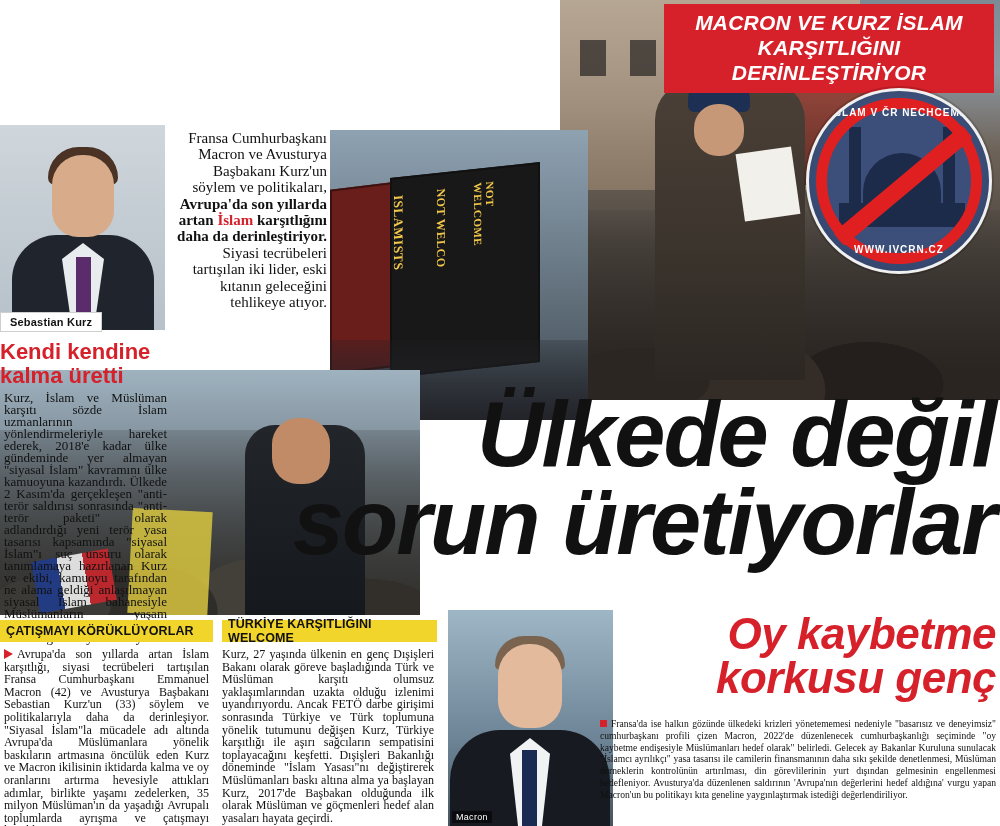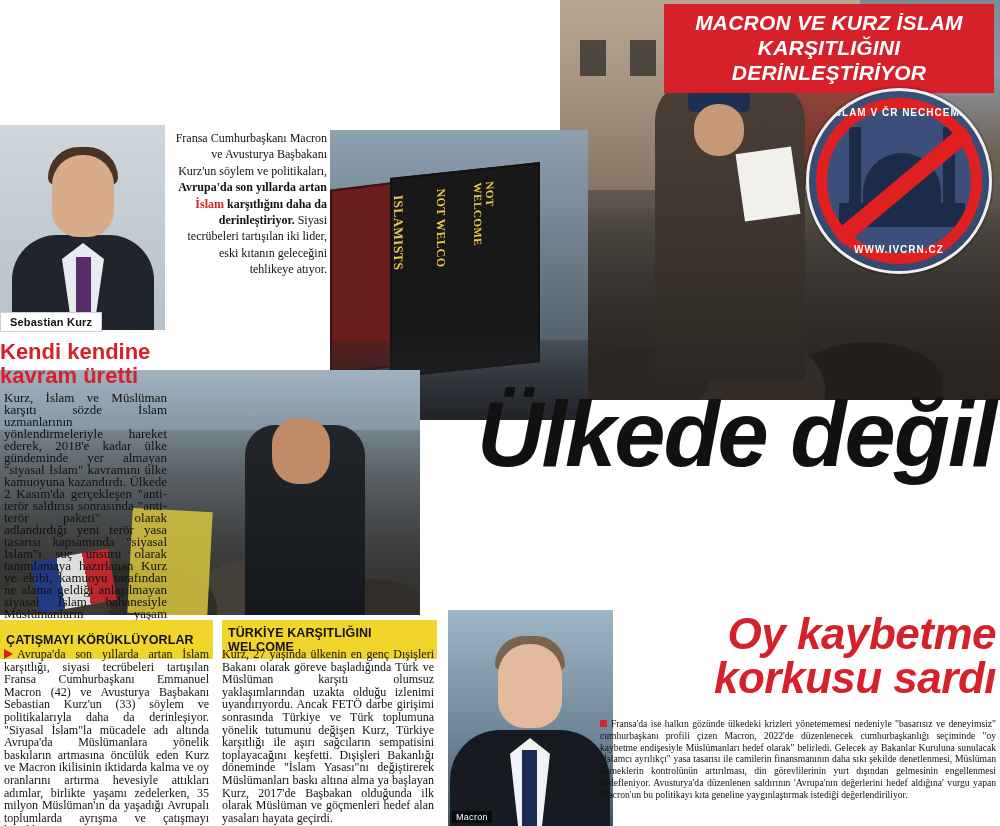--- a/index.html
+++ b/index.html
@@ -233,42 +233,42 @@
     position: absolute; width: 100%; text-align: center;
     color: #ffffff; font-size: 10px; font-weight: 700; letter-spacing: 1px;
   }
   #ivcrn-logo .toptext { top: 16px; }
   #ivcrn-logo .bottomtext { bottom: 16px; }
 
   
   #intro-deck {
     position: absolute; left: 175px; top: 130px; width: 152px;
     font-family: "Liberation Serif", serif;
-    font-size: 12px; line-height: 16.4px; color: #111;
+    font-size: 15px; line-height: 16.4px; color: #111;
     text-align: right;
   }
   #intro-deck b { font-weight: 700; }
   .hl-red { color: #d6202a; font-weight: 700; }
 
   
   #kendi-kendine-title {
     position: absolute; left: 0px; top: 340px; width: 170px;
     font-size: 22px; line-height: 24px; font-weight: 700;
     color: #d6202a; font-family: "Liberation Sans", sans-serif;
   }
   #kendi-kendine-body {
     position: absolute; left: 4px; top: 392px; width: 163px;
     font-family: "Liberation Serif", serif;
     font-size: 13px; line-height: 12px; color: #111;
     text-align: justify;
   }
 
   
   .section-banner {
-    position: absolute; height: 39px;
+    position: absolute; height: 22px;
     background: #f1d52a; color: #111;
     font-weight: 700; font-size: 12.5px;
     display: flex; align-items: center;
     padding: 4px 6px; letter-spacing: .1px;
   }
   #banner-catismayi { left: 0px; top: 620px; width: 213px; }
   #banner-turkiye  { left: 222px; top: 620px; width: 215px; }
 
   .col-body {
     position: absolute;
@@ -387,37 +387,38 @@
     <div class="ring"></div>
     <div class="slash"></div>
     <div class="toptext">ISLAM V ČR NECHCEME</div>
     <div class="bottomtext">WWW.IVCRN.CZ</div>
   </div>
 
   <div id="intro-deck">
     <span>Fransa Cumhurbaşkanı Macron ve Avusturya Başbakanı Kurz'un söylem ve politikaları, </span><b>Avrupa'da son yıllarda artan </b><span class="hl-red">İslam</span><b> karşıtlığını daha da derinleştiriyor.</b><span> Siyasi tecrübeleri tartışılan iki lider, eski kıtanın geleceğini tehlikeye atıyor.</span>
   </div>
 
-  <div id="kendi-kendine-title">Kendi kendine kavram üretti</div>
+  <div id="kendi-kendine-title">Kendi kendine kalma üretti</div>
   <div id="kendi-kendine-body">Kurz, İslam ve Müslüman karşıtı sözde İslam uzmanlarının yönlendirmeleriyle hareket ederek, 2018'e kadar ülke gündeminde yer almayan "siyasal İslam" kavramını ülke kamuoyuna kazandırdı. Ülkede 2 Kasım'da gerçekleşen "anti-terör saldırısı sonrasında "anti-terör paketi" olarak adlandırdığı yeni terör yasa tasarısı kapsamında "siyasal İslam"ı suç unsuru olarak tanımlamaya hazırlanan Kurz ve ekibi, kamuoyu tarafından ne alama geldiği anlaşılmayan siyasal İslam bahanesiyle Müslümanların yaşam koşullarını daha da katlanılmaz bir hale getirmeyi hedefliyor.</div>
 
   <div class="section-banner" id="banner-catismayi">ÇATIŞMAYI KÖRÜKLÜYORLAR</div>
   <div class="col-body" id="body-catismayi">
     <span class="arrow-bullet"></span><span>Avrupa'da son yıllarda artan İslam karşıtlığı, siyasi tecrübeleri tartışılan Fransa Cumhurbaşkanı Emmanuel Macron (42) ve Avusturya Başbakanı Sebastian Kurz'un (33) söylem ve politikalarıyla daha da derinleşiyor. "Siyasal İslam"la mücadele adı altında Avrupa'da Müslümanlara yönelik baskıların artmasına öncülük eden Kurz ve Macron ikilisinin iktidarda kalma ve oy oranlarını artırma hevesiyle attıkları adımlar, birlikte yaşamı zedelerken, 35 milyon Müslüman'ın da yaşadığı Avrupalı toplumlarda ayrışma ve çatışmayı körüklüyor.</span>
   </div>
 
   <div class="section-banner" id="banner-turkiye">TÜRKİYE KARŞITLIĞINI WELCOME</div>
   <div class="col-body" id="body-turkiye">Kurz, 27 yaşında ülkenin en genç Dışişleri Bakanı olarak göreve başladığında Türk ve Müslüman karşıtı olumsuz yaklaşımlarından uzakta olduğu izlenimi uyandırıyordu. Ancak FETÖ darbe girişimi sonrasında Türkiye ve Türk toplumuna yönelik tutumunu değişen Kurz, Türkiye karşıtlığı ile aşırı sağcıların sempatisini toplayacağını keşfetti. Dışişleri Bakanlığı döneminde "İslam Yasası"nı değiştirerek Müslümanları baskı altına alma ya başlayan Kurz, 2017'de Başbakan olduğunda ilk olarak Müslüman ve göçmenleri hedef alan yasaları hayata geçirdi.</div>
 
   <div id="giant-headline">
     <span class="l1">Ülkede değil</span>
+    <span class="l2">sorun üretiyorlar</span>
   </div>
 
   <div id="oy-kaybetme">
     <span>Oy kaybetme</span><br>
-    <span>korkusu sardı</span>
+    <span>korkusu genç</span>
   </div>
 
   <div id="bottom-summary">
     <span class="sq-bullet"></span><span>Fransa'da ise halkın gözünde ülkedeki krizleri yönetememesi nedeniyle "basarısız ve deneyimsiz" cumhurbaşkanı profili çizen Macron, 2022'de düzenlenecek cumhurbaşkanlığı seçiminde "oy kaybetme endişesiyle Müslümanları hedef olarak" belirledi. Gelecek ay Bakanlar Kuruluna sunulacak "İslamcı ayrılıkçı" yasa tasarısı ile camilerin finansmanının daha sıkı şekilde denetlenmesi, Müslüman derneklerin kontrolünün artırılması, din görevlilerinin yurt dışından gelmesinin engellenmesi hedefleniyor. Avusturya'da düzenlenen saldırının 'Avrupa'nın değerlerini hedef aldığına' vurgu yapan Macron'un bu politikayı kıta geneline yaygınlaştırmak istediği değerlendiriliyor.</span>
   </div>
 
 </div>
 
 </body></html>

